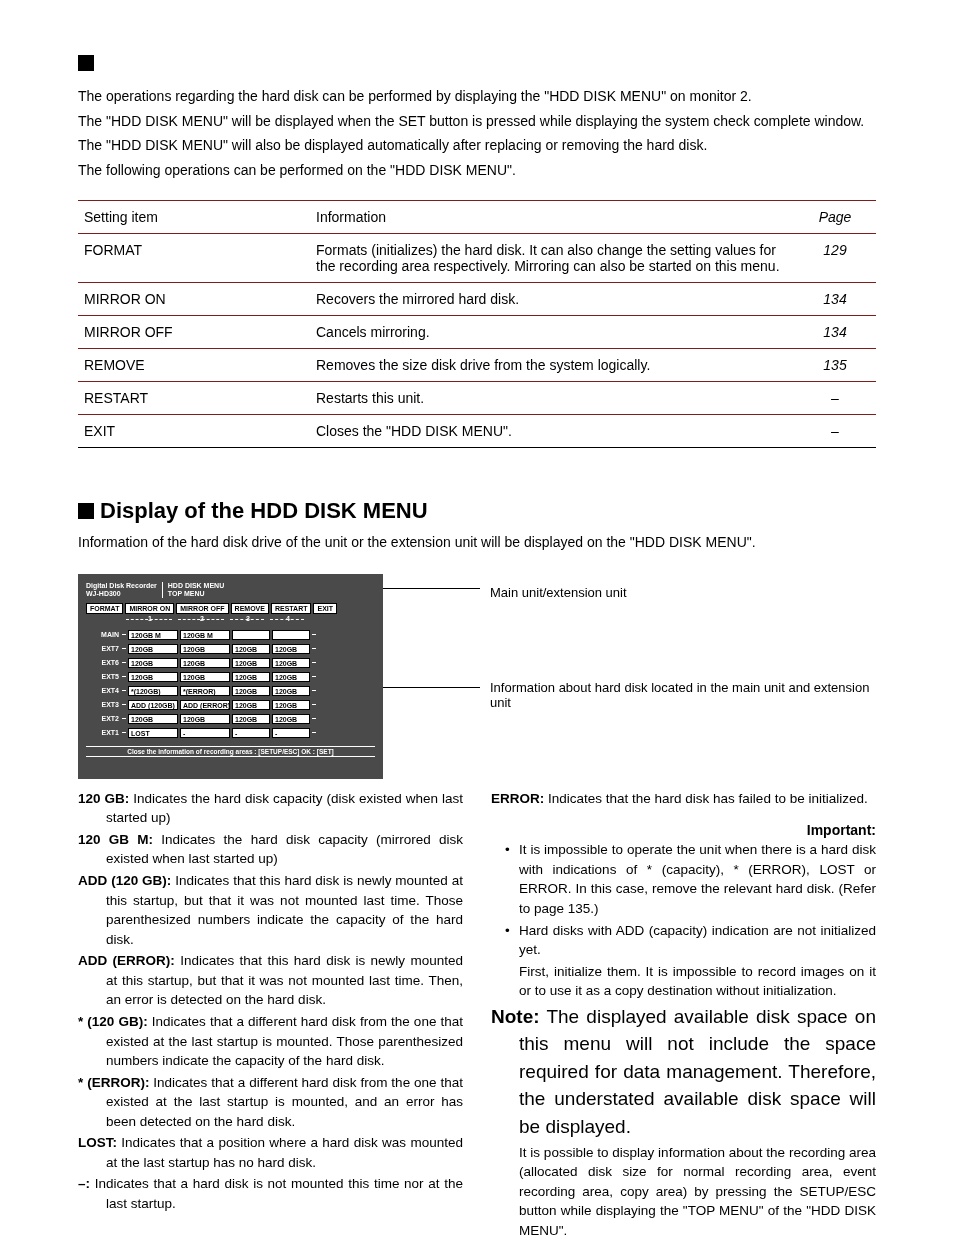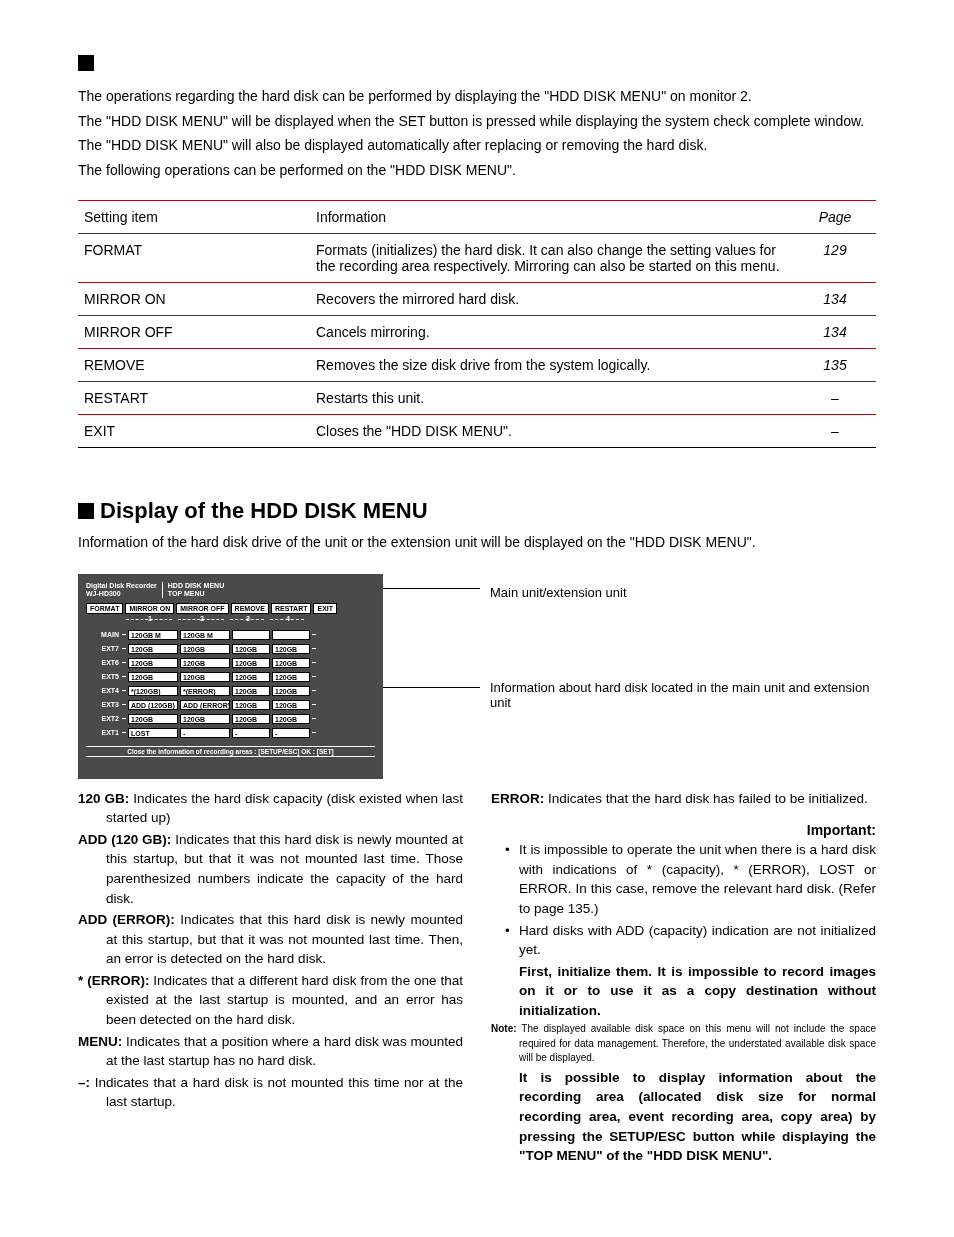--- a/index.html
+++ b/index.html
@@ -46,23 +46,23 @@
   .anno2{left:412px;top:106px;}
   .cols{display:flex;gap:28px;}
   .col{flex:1;min-width:0;}
   .def{margin:0 0 2px 0;text-align:justify;line-height:1.45;font-size:13.5px;}
   .def .term{font-weight:bold;}
   .def.hang{padding-left:28px;text-indent:-28px;}
   .note-block .hdr{font-weight:bold;margin:14px 0 2px 0;text-align:right;}
   .note-block ul{margin:0;padding-left:28px;list-style:none;}
   .note-block li{position:relative;margin:0 0 2px 0;text-align:justify;line-height:1.45;font-size:13.5px;}
   .note-block li:before{content:"•";position:absolute;left:-14px;}
-  .note-p{margin:0 0 2px 0;padding-left:28px;text-indent:-28px;text-align:justify;line-height:1.45;font-size:10px;}
+  .note-p{margin:0 0 2px 0;padding-left:28px;text-indent:-28px;text-align:justify;line-height:1.45;font-size:19px;}
   .note-p .term{font-weight:bold;}
-  .cont{padding-left:28px;text-indent:0;text-align:justify;line-height:1.45;font-size:13.5px;margin:0 0 2px 0;font-weight:bold;}
+  .cont{padding-left:28px;text-indent:0;text-align:justify;line-height:1.45;font-size:13.5px;margin:0 0 2px 0;}
 </style>
 </head>
 <body>
 
 <div class="page">
 
   <h2 class="h1">
     <span class="bullet-sq"></span>
   </h2>
   <div class="intro">
@@ -231,24 +231,26 @@
               </div>
             </div>
           <div class="scr-footer">Close the information of recording areas : [SETUP/ESC] OK : [SET]</div>
         </div>
       </div>
     </div>
 
     <div class="cols">
       <div class="col" id="defs-left">
           <p class="def hang"><span class="term">120 GB:</span><span> Indicates the hard disk capacity (disk existed when last started up)</span></p>
+          <p class="def hang"><span class="term">120 GB M:</span><span> Indicates the hard disk capacity (mirrored disk existed when last started up)</span></p>
           <p class="def hang"><span class="term">ADD (120 GB):</span><span> Indicates that this hard disk is newly mounted at this startup, but that it was not mounted last time. Those parenthesized numbers indicate the capacity of the hard disk.</span></p>
           <p class="def hang"><span class="term">ADD (ERROR):</span><span> Indicates that this hard disk is newly mounted at this startup, but that it was not mounted last time. Then, an error is detected on the hard disk.</span></p>
+          <p class="def hang"><span class="term">* (120 GB):</span><span> Indicates that a different hard disk from the one that existed at the last startup is mounted. Those parenthesized numbers indicate the capacity of the hard disk.</span></p>
           <p class="def hang"><span class="term">* (ERROR):</span><span> Indicates that a different hard disk from the one that existed at the last startup is mounted, and an error has been detected on the hard disk.</span></p>
-          <p class="def hang"><span class="term">MENU:</span><span> Indicates that a position where a hard disk was mounted at the last startup has no hard disk.</span></p>
+          <p class="def hang"><span class="term">LOST:</span><span> Indicates that a position where a hard disk was mounted at the last startup has no hard disk.</span></p>
           <p class="def hang"><span class="term">–:</span><span> Indicates that a hard disk is not mounted this time nor at the last startup.</span></p>
         </div>
       <div class="col">
         <p class="def hang"><span class="term">ERROR:</span><span> Indicates that the hard disk has failed to be initialized.</span></p>
 
         <div class="note-block">
           <p class="hdr">Important:</p>
           <ul>
             <li>It is impossible to operate the unit when there is a hard disk with indications of * (capacity), * (ERROR), LOST or ERROR. In this case, remove the relevant hard disk. (Refer to page 135.)</li>
             <li>Hard disks with ADD (capacity) indication are not initialized yet.</li>

